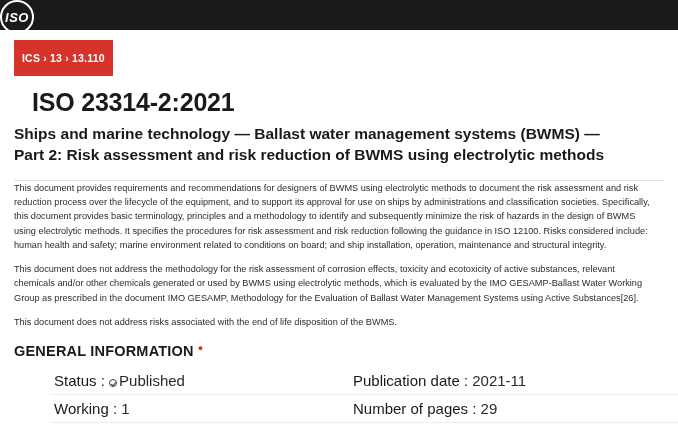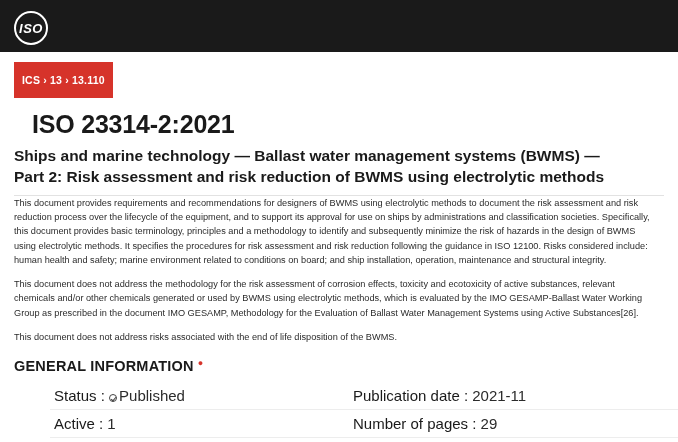--- a/index.html
+++ b/index.html
@@ -6,25 +6,24 @@
   html, body { margin: 0; padding: 0; }
   body {
     width: 678px;
     height: 442px;
     background: #ffffff;
     font-family: "Liberation Sans", sans-serif;
     color: #222;
     overflow: hidden;
   }
   .topbar {
-    height: 52px;
+    height: 30px;
     background: #1a1a1a;
     display: flex;
     align-items: center;
-    padding-left: 14px;
   }
   .logo {
     width: 34px;
     height: 34px;
     border-radius: 50%;
     border: 2px solid #ffffff;
     display: flex;
     align-items: center;
     justify-content: center;
     margin-top: 4px;
@@ -58,21 +57,21 @@
     font-size: 25px;
     font-weight: bold;
     margin: 6px 0 6px 18px;
     letter-spacing: -0.2px;
     color: #1a1a1a;
   }
   h2.doc-title {
     font-size: 15.5px;
     font-weight: bold;
     line-height: 1.38;
-    margin: 0 0 7px 0;
+    margin: 0 0 14px 0;
     color: #1a1a1a;
   }
   .divider {
     border: 0;
     border-top: 1px solid #e2e2e2;
     margin: 0 14px;
   }
   .section {
     padding: 0 14px;
   }
@@ -208,21 +207,21 @@
           <span class="lbl">Status :</span>
           <span class="status-icon"></span><span>Published</span>
         </td>
         <td class="col2">
           <span class="lbl">Publication date :</span>
           <span>2021-11</span>
         </td>
       </tr>
       <tr>
         <td class="col1">
-          <span class="lbl">Active :</span>
+          <span class="lbl">Working :</span>
           <span>1</span>
         </td>
         <td class="col2">
           <span class="lbl">Number of pages :</span>
           <span>29</span>
         </td>
       </tr>
 
     </tbody>
   </table>

